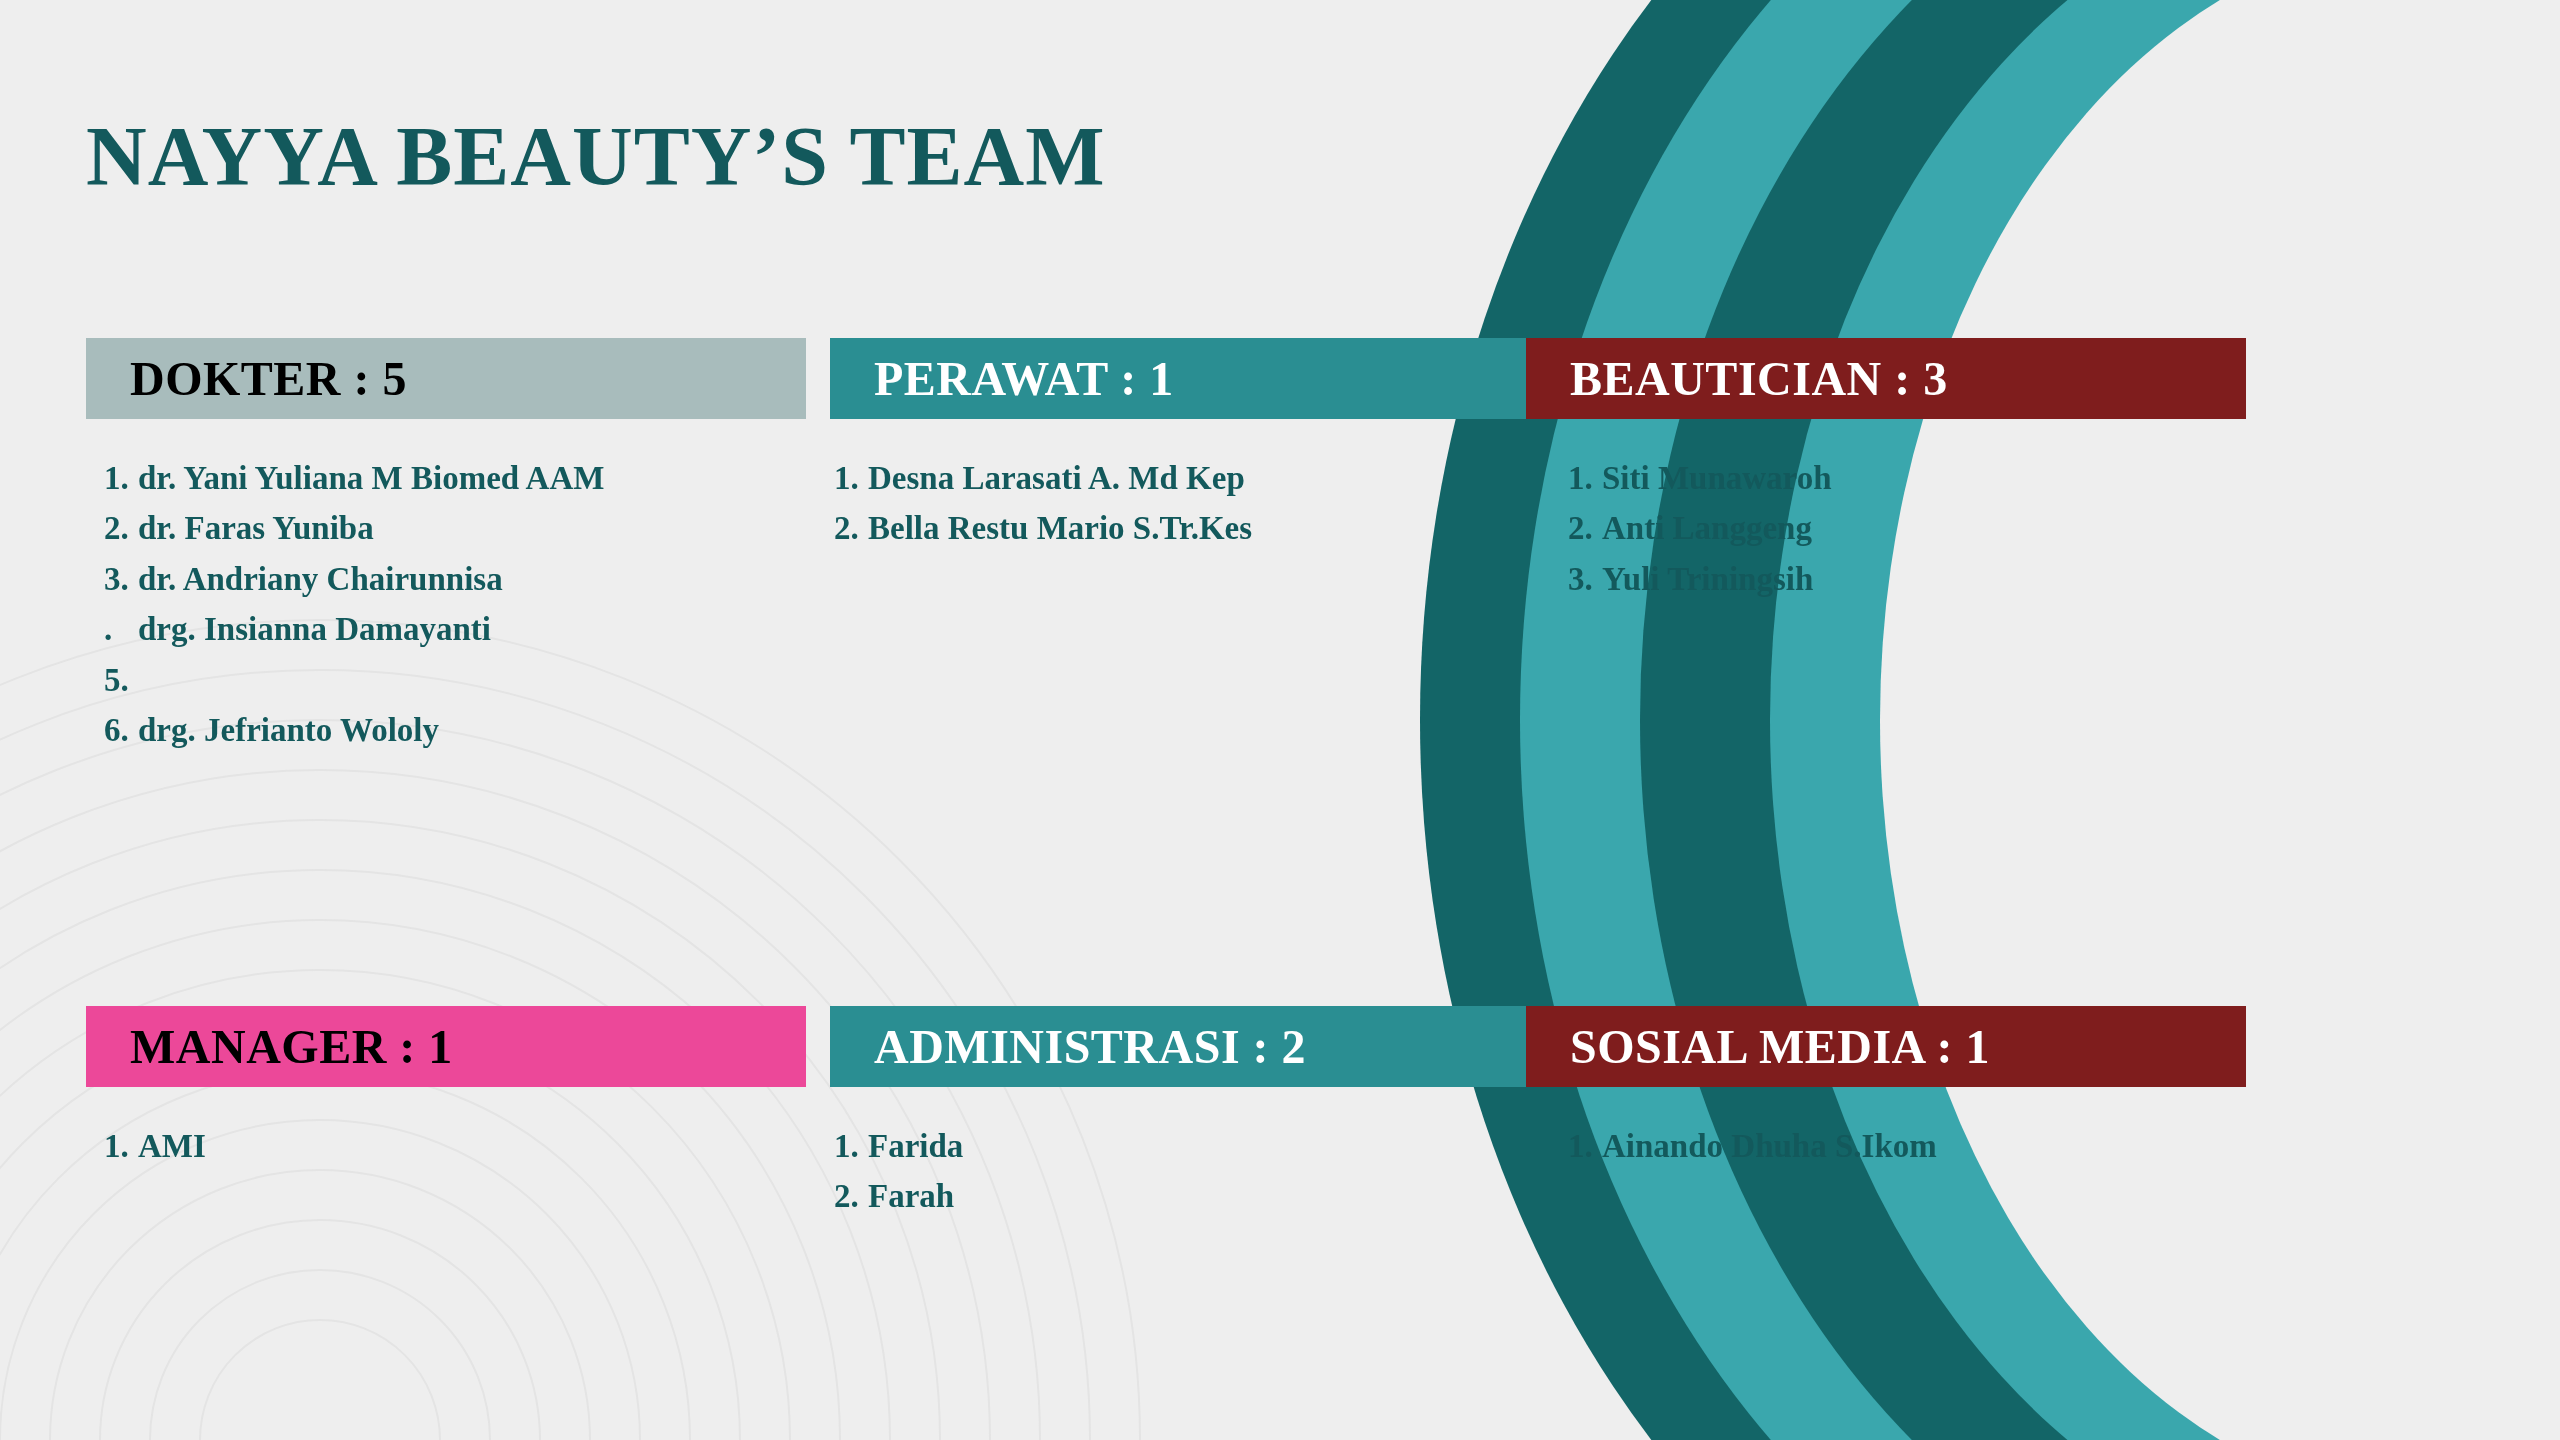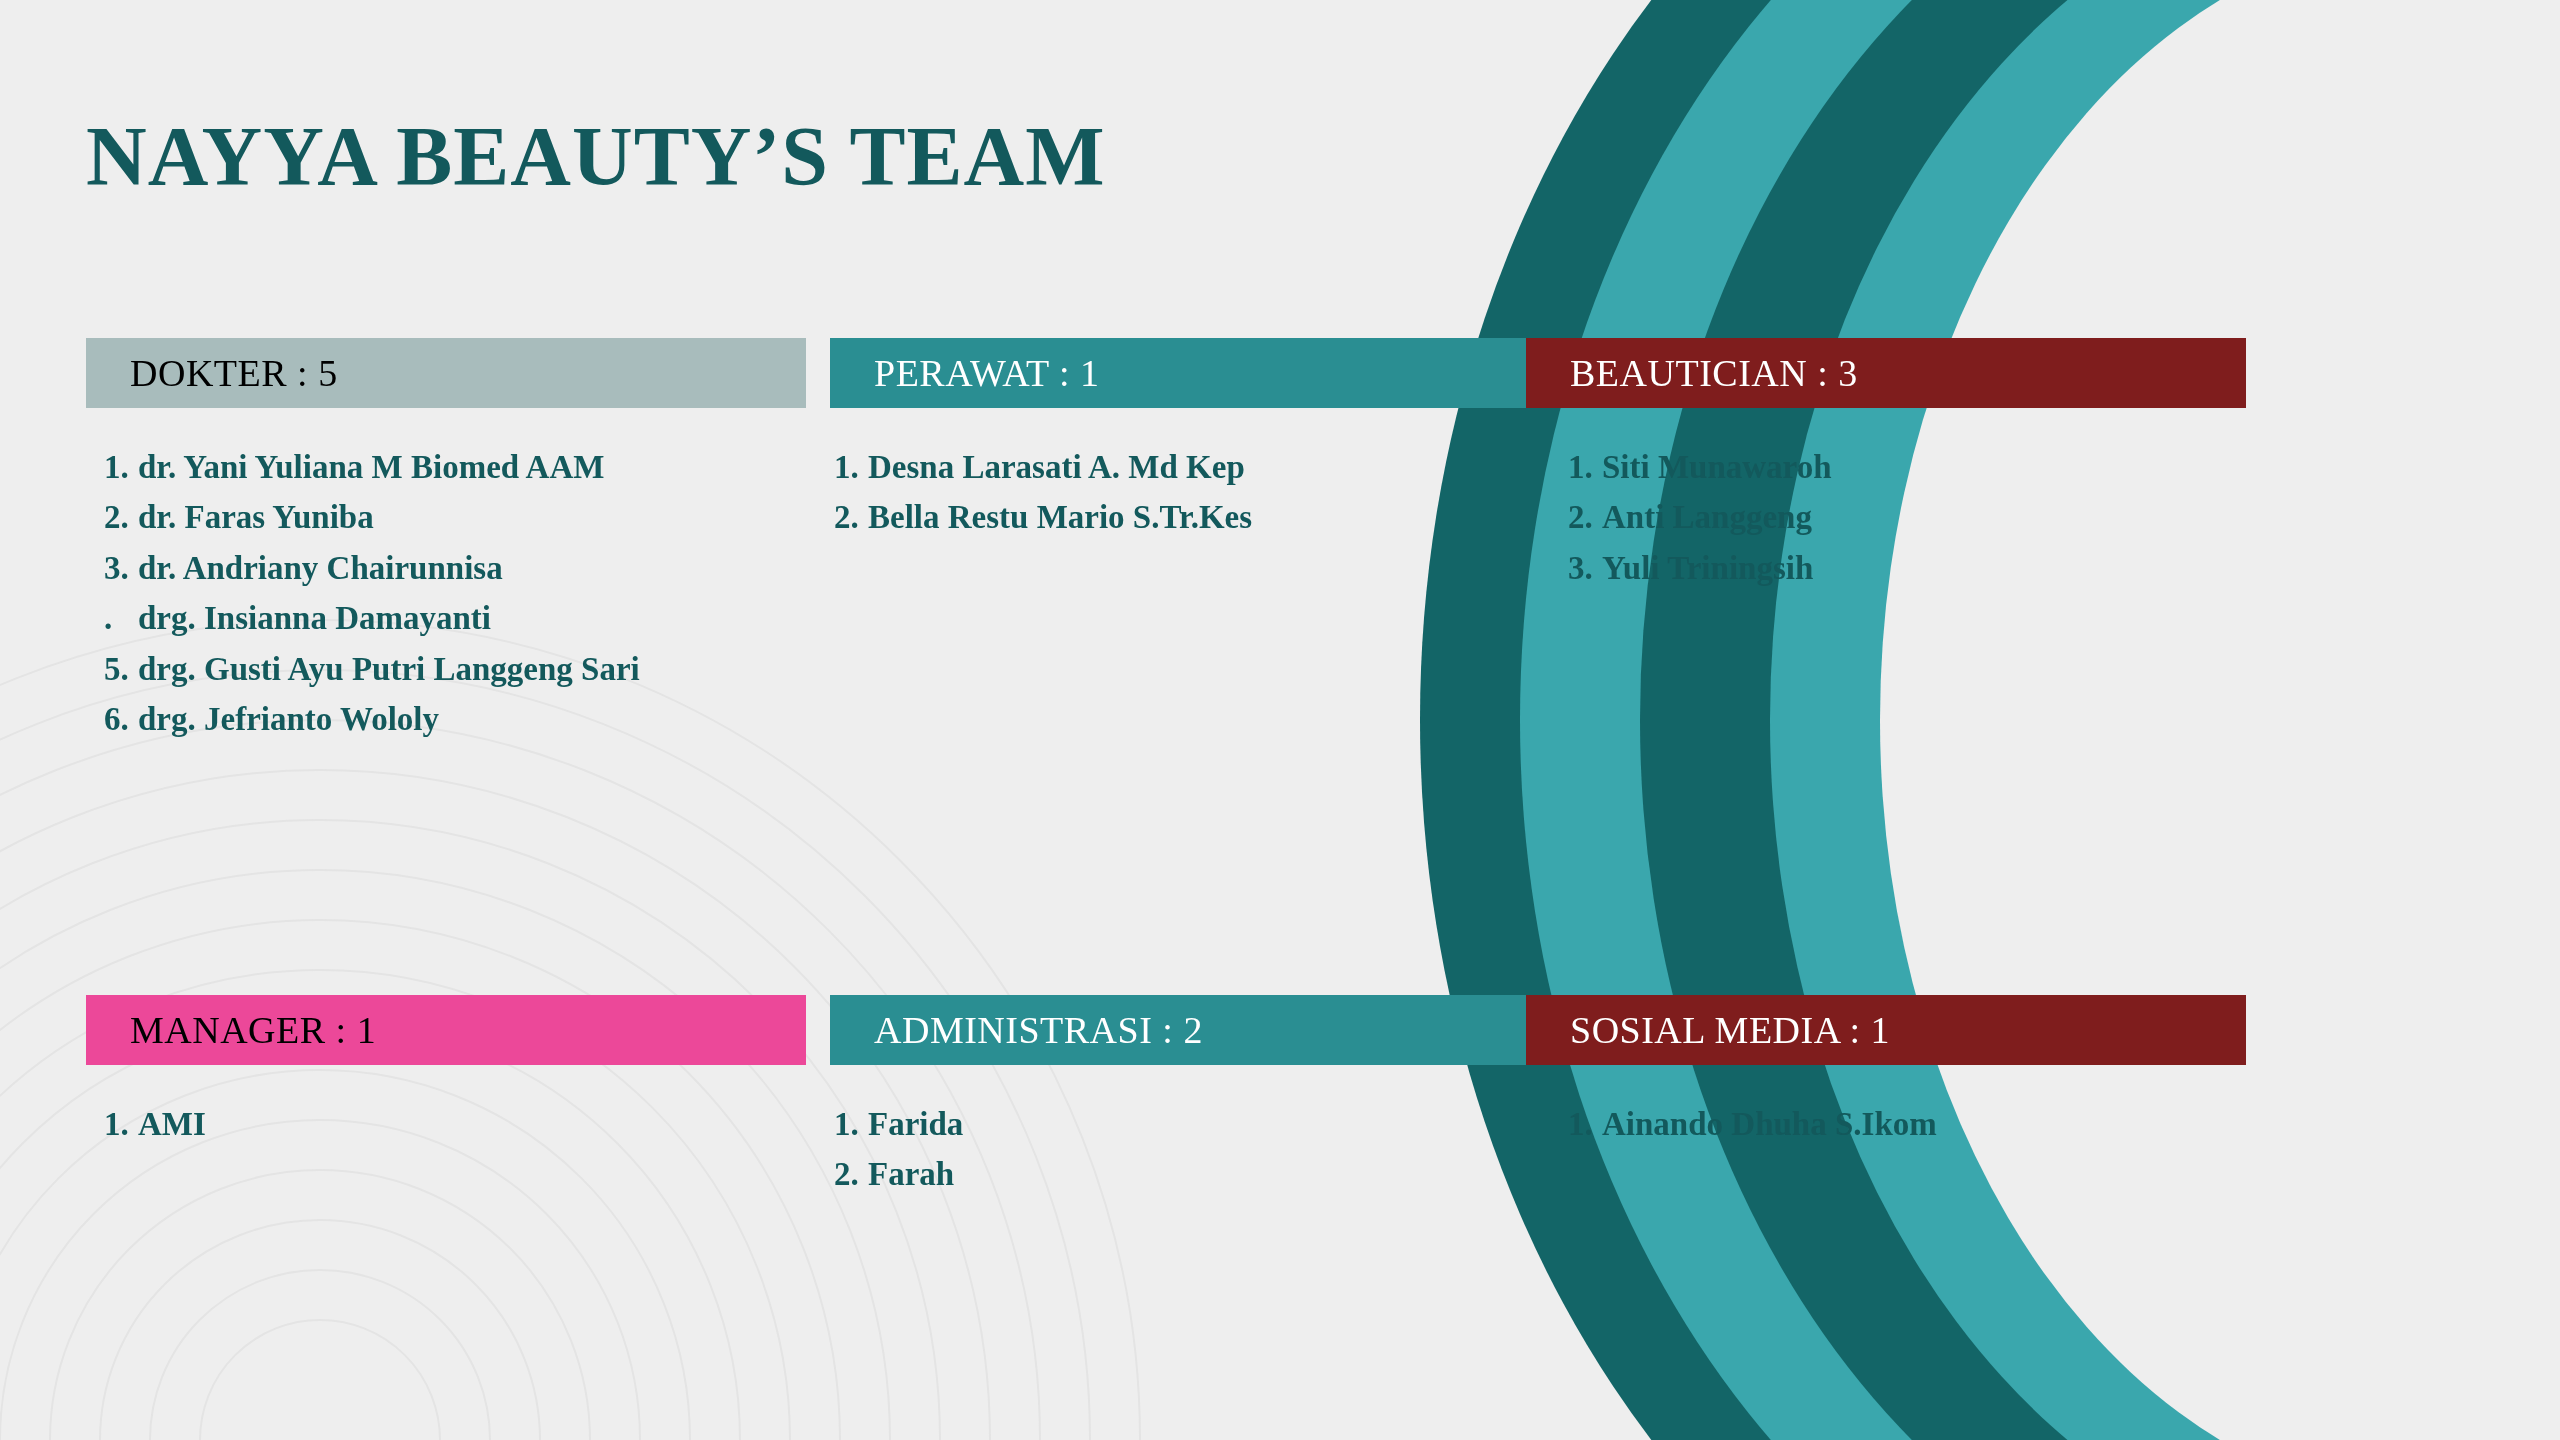--- a/index.html
+++ b/index.html
@@ -93,27 +93,27 @@
   .row {
     display: flex;
     width: 2160px;
   }
   .row.second { margin-top: 250px; }
   .col {
     width: 720px;
     position: relative;
   }
   .bar {
-    height: 70px;
+    height: 81px;
     display: flex;
     align-items: center;
     padding-left: 44px;
     box-sizing: border-box;
-    font-size: 38px;
-    font-weight: normal;
+    font-size: 48px;
+    font-weight: bold;
     letter-spacing: 0.5px;
   }
   .bar.grey  { background: #a8bcbc; color: #000000; }
   .bar.teal  { background: #2a8e92; color: #ffffff; margin-left: 24px; }
   .bar.light { background: #7f1d1d; color: #ffffff; }
 
   .bar.grey-2 { background: #ec4899; color: #000000; }
 
   .list {
     margin: 0;
@@ -191,21 +191,20 @@
           <li>
               <span class="num">3.</span>
               <span>dr. Andriany Chairunnisa</span>
             </li>
           <li>
               <span class="num">.</span>
               <span>drg. Insianna Damayanti</span>
             </li>
           <li>
               <span class="num">5.</span>
-              <span>drg. Gusti Ayu Putri Langgeng Sari</span>
             </li>
           <li>
               <span class="num">6.</span>
               <span>drg. Jefrianto Wololy</span>
             </li>
         </ul>
       </div>
 
       <div class="col col-2">
         <div class="bar teal">PERAWAT : 1</div>

